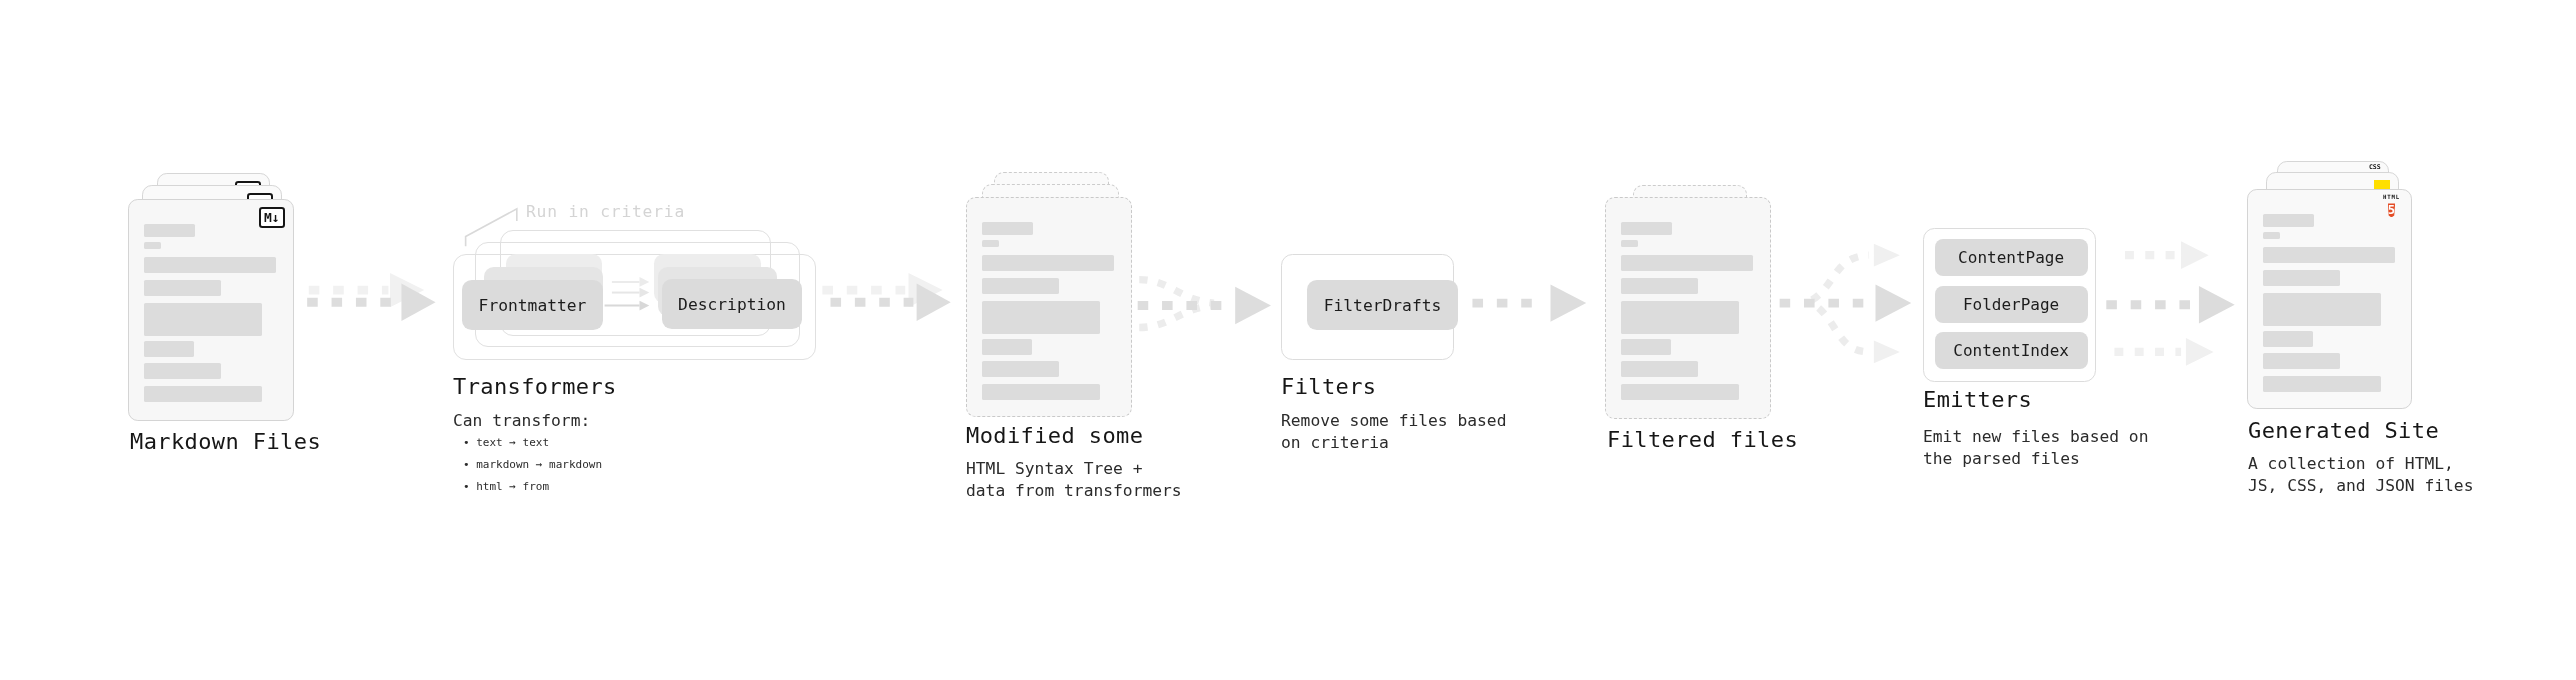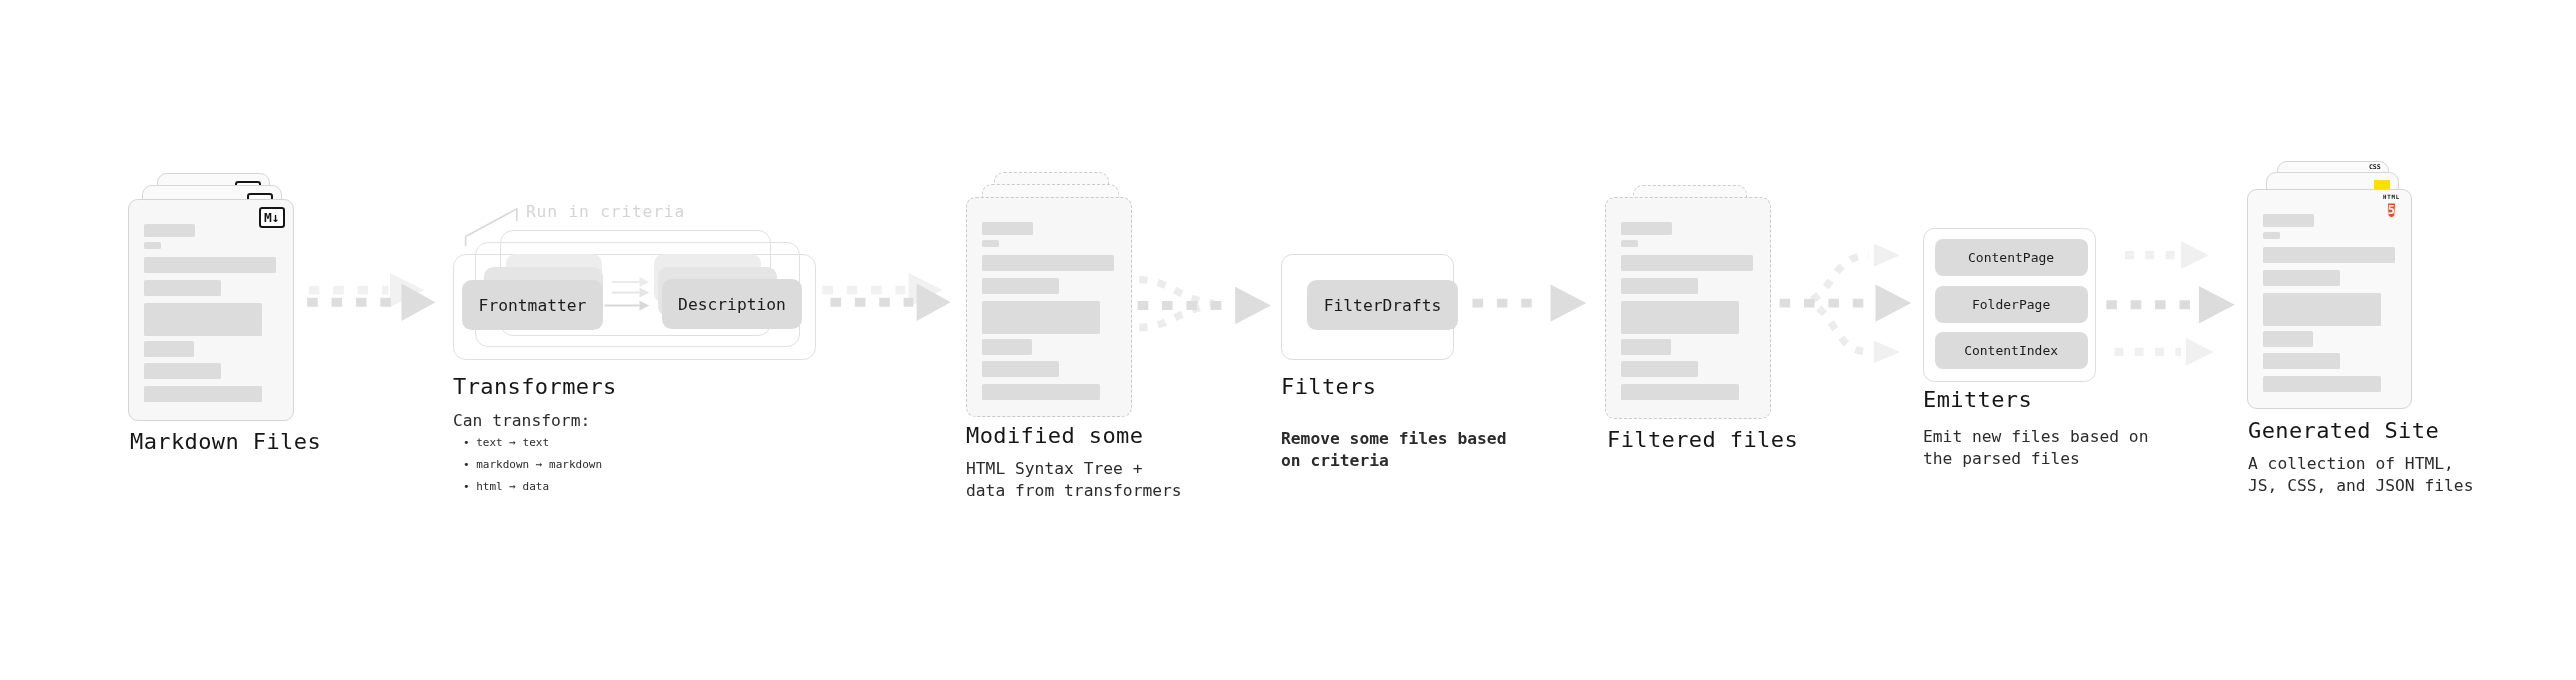--- a/index.html
+++ b/index.html
@@ -40,21 +40,21 @@
 
   
   .container-box{position:absolute;border:1.6px solid #e0e0e0;border-radius:13px;box-sizing:border-box;background:transparent;}
   .solid-container{position:absolute;border:1.6px solid #dcdcdc;border-radius:11.4px;box-sizing:border-box;background:#ffffff;}
   .pill{position:absolute;border-radius:9.8px;display:flex;align-items:center;justify-content:center;
     font-size:16.3px;color:#1c1c1c;box-sizing:border-box;}
   .pill.front{background:#dbdbdb;}
   .pill.mid{background:#e5e5e5;}
   .pill.backmost{background:#ededed;}
   .epill{position:absolute;left:10.6px;width:153px;height:37px;border-radius:8.1px;background:#dbdbdb;
-    display:flex;align-items:center;justify-content:center;font-size:13px;color:#1c1c1c;}
+    display:flex;align-items:center;justify-content:center;font-size:16px;color:#1c1c1c;}
 
   
   .title{position:absolute;font-size:22px;font-weight:500;color:#161616;white-space:nowrap;letter-spacing:0.4px;}
   .caption{position:absolute;font-size:16.3px;line-height:22px;color:#2b2b2b;white-space:nowrap;}
   .bullets{position:absolute;font-size:11px;line-height:22px;color:#2b2b2b;white-space:nowrap;}
   .note{position:absolute;font-size:16.3px;color:#d4d4d4;white-space:nowrap;letter-spacing:0.8px;}
 </style>
 </head>
 <body>
 
@@ -153,21 +153,21 @@
 
     <div class="pill backmost" style="left:654px;top:254px;width:107px;height:49px;"></div>
     <div class="pill mid" style="left:658px;top:267px;width:119px;height:49px;"></div>
     <div class="pill front" style="left:662px;top:279px;width:140px;height:50px;">Description</div>
 
     <div class="title" style="left:453px;top:374px;">Transformers</div>
     <div class="caption" style="left:453px;top:410px;">Can transform:</div>
     <div class="bullets" style="left:463px;top:432px;">
       <div>• text → text</div>
       <div>• markdown → markdown</div>
-      <div>• html → data</div>
+      <div>• html → from</div>
     </div>
   </div>
 
   <div>
     <div class="doc dashedback" style="left:994px;top:172px;width:115px;"></div>
     <div class="doc dashedback" style="left:982px;top:184px;width:137px;"></div>
     <div class="doc dashed" style="left:966px;top:197px;width:166px;height:220px;">
       <i class="bar bar1"></i>
       <i class="bar bar2"></i>
       <i class="bar bar3"></i>
@@ -182,21 +182,21 @@
       <div>HTML Syntax Tree +</div>
       <div>data from transformers</div>
     </div>
   </div>
 
   <div>
     <div class="solid-container" style="left:1281px;top:254px;width:173px;height:106px;">
       <div class="pill front" style="left:25px;top:25px;width:151px;height:50px;">FilterDrafts</div>
     </div>
     <div class="title" style="left:1281px;top:374px;">Filters</div>
-    <div class="caption" style="left:1281px;top:428px;font-weight:bold;">
+    <div class="caption" style="left:1281px;top:410px;">
       <div>Remove some files based</div>
       <div>on criteria</div>
     </div>
   </div>
 
   <div>
     <div class="doc dashedback" style="left:1633px;top:185px;width:114px;"></div>
     <div class="doc dashed" style="left:1605px;top:197px;width:166px;height:222px;">
       <i class="bar bar1"></i>
       <i class="bar bar2"></i>

